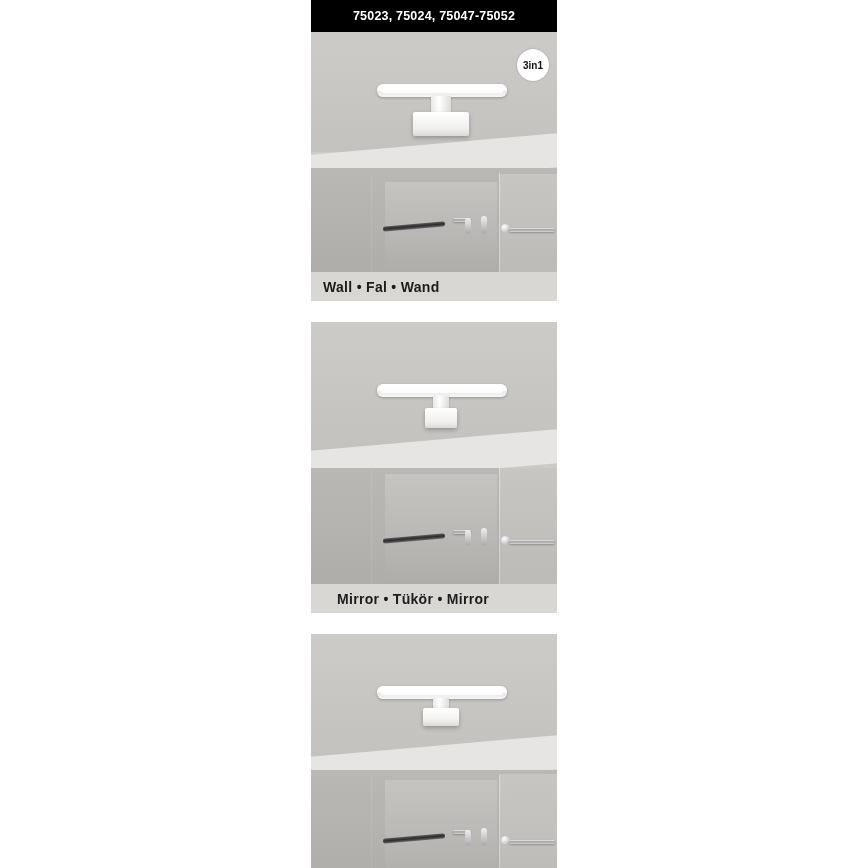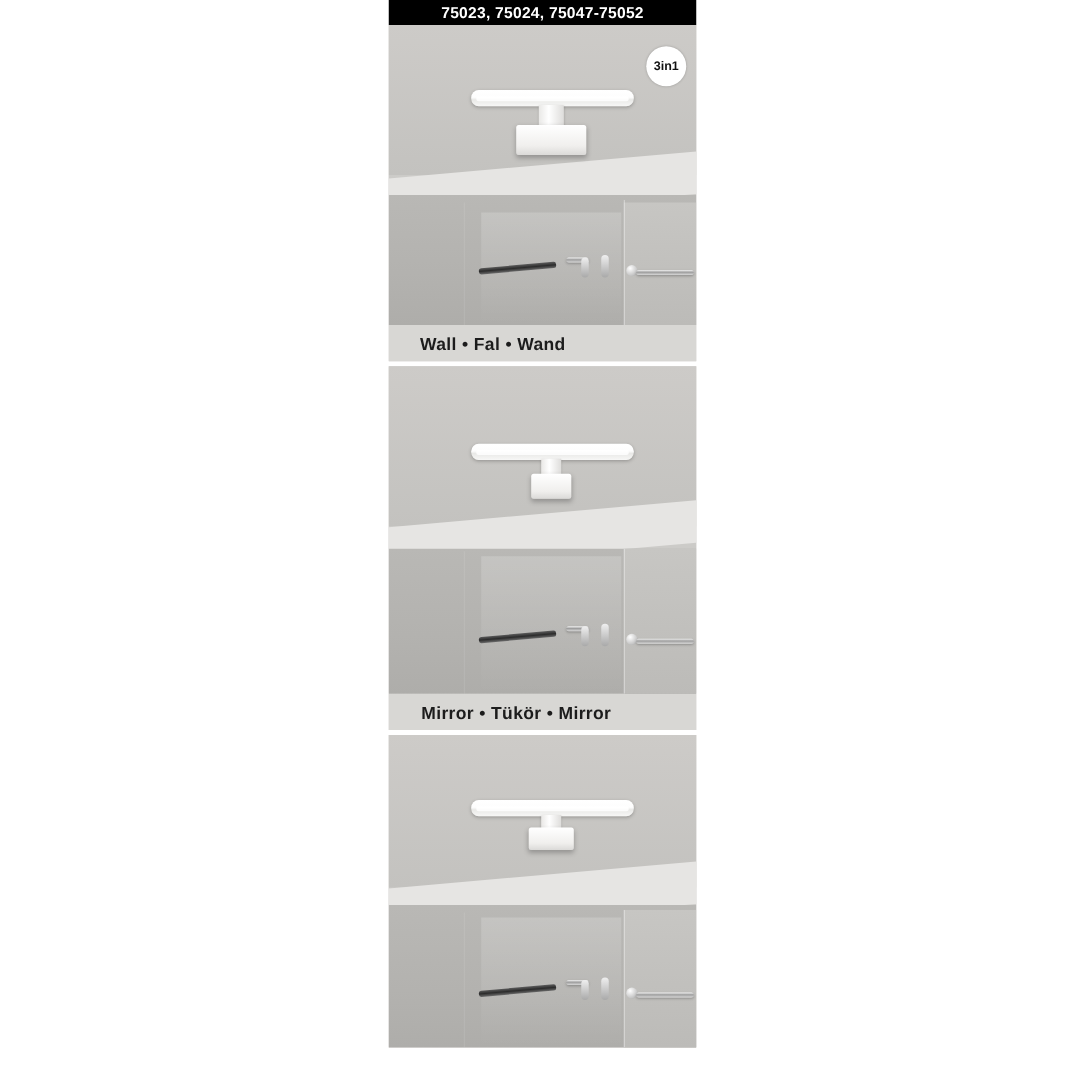--- a/index.html
+++ b/index.html
@@ -18,37 +18,37 @@
     position: absolute;
     left: 311px;
     top: 0;
     width: 246px;
     height: 868px;
   }
 
   
   .code-bar {
     width: 246px;
-    height: 20px;
+    height: 32px;
     background: #000000;
     color: #ffffff;
     font-size: 12.5px;
     font-weight: bold;
     letter-spacing: 0.2px;
     display: flex;
     align-items: center;
     justify-content: center;
     box-sizing: border-box;
   }
 
   
   .panel {
     width: 246px;
     position: relative;
-    margin-bottom: 4px;
+    margin-bottom: 21px;
     background: #d9d8d6;
   }
   .scene {
     width: 246px;
     position: relative;
     overflow: hidden;
     background: #cfcecb;
   }
   .panel-1 .scene { height: 240px; }
   .panel-2 .scene { height: 262px; }
@@ -60,21 +60,21 @@
     background: #d8d7d4;
     display: flex;
     align-items: center;
     box-sizing: border-box;
     padding-left: 24px;
     font-size: 14px;
     font-weight: bold;
     color: #1c1c1c;
     letter-spacing: 0.3px;
   }
-  .panel-1 .caption { padding-left: 25px; }
+  .panel-1 .caption { padding-left: 12px; }
   .panel-2 .caption { padding-left: 26px; }
   .panel-3 .caption { padding-left: 28px; }
 
   
   
   .ceiling {
     position: absolute;
     left: 0; top: 0; width: 100%; height: 100%;
     background: linear-gradient(180deg,#d6d5d2 0%, #cdccc9 40%, #c9c8c5 100%);
   }

